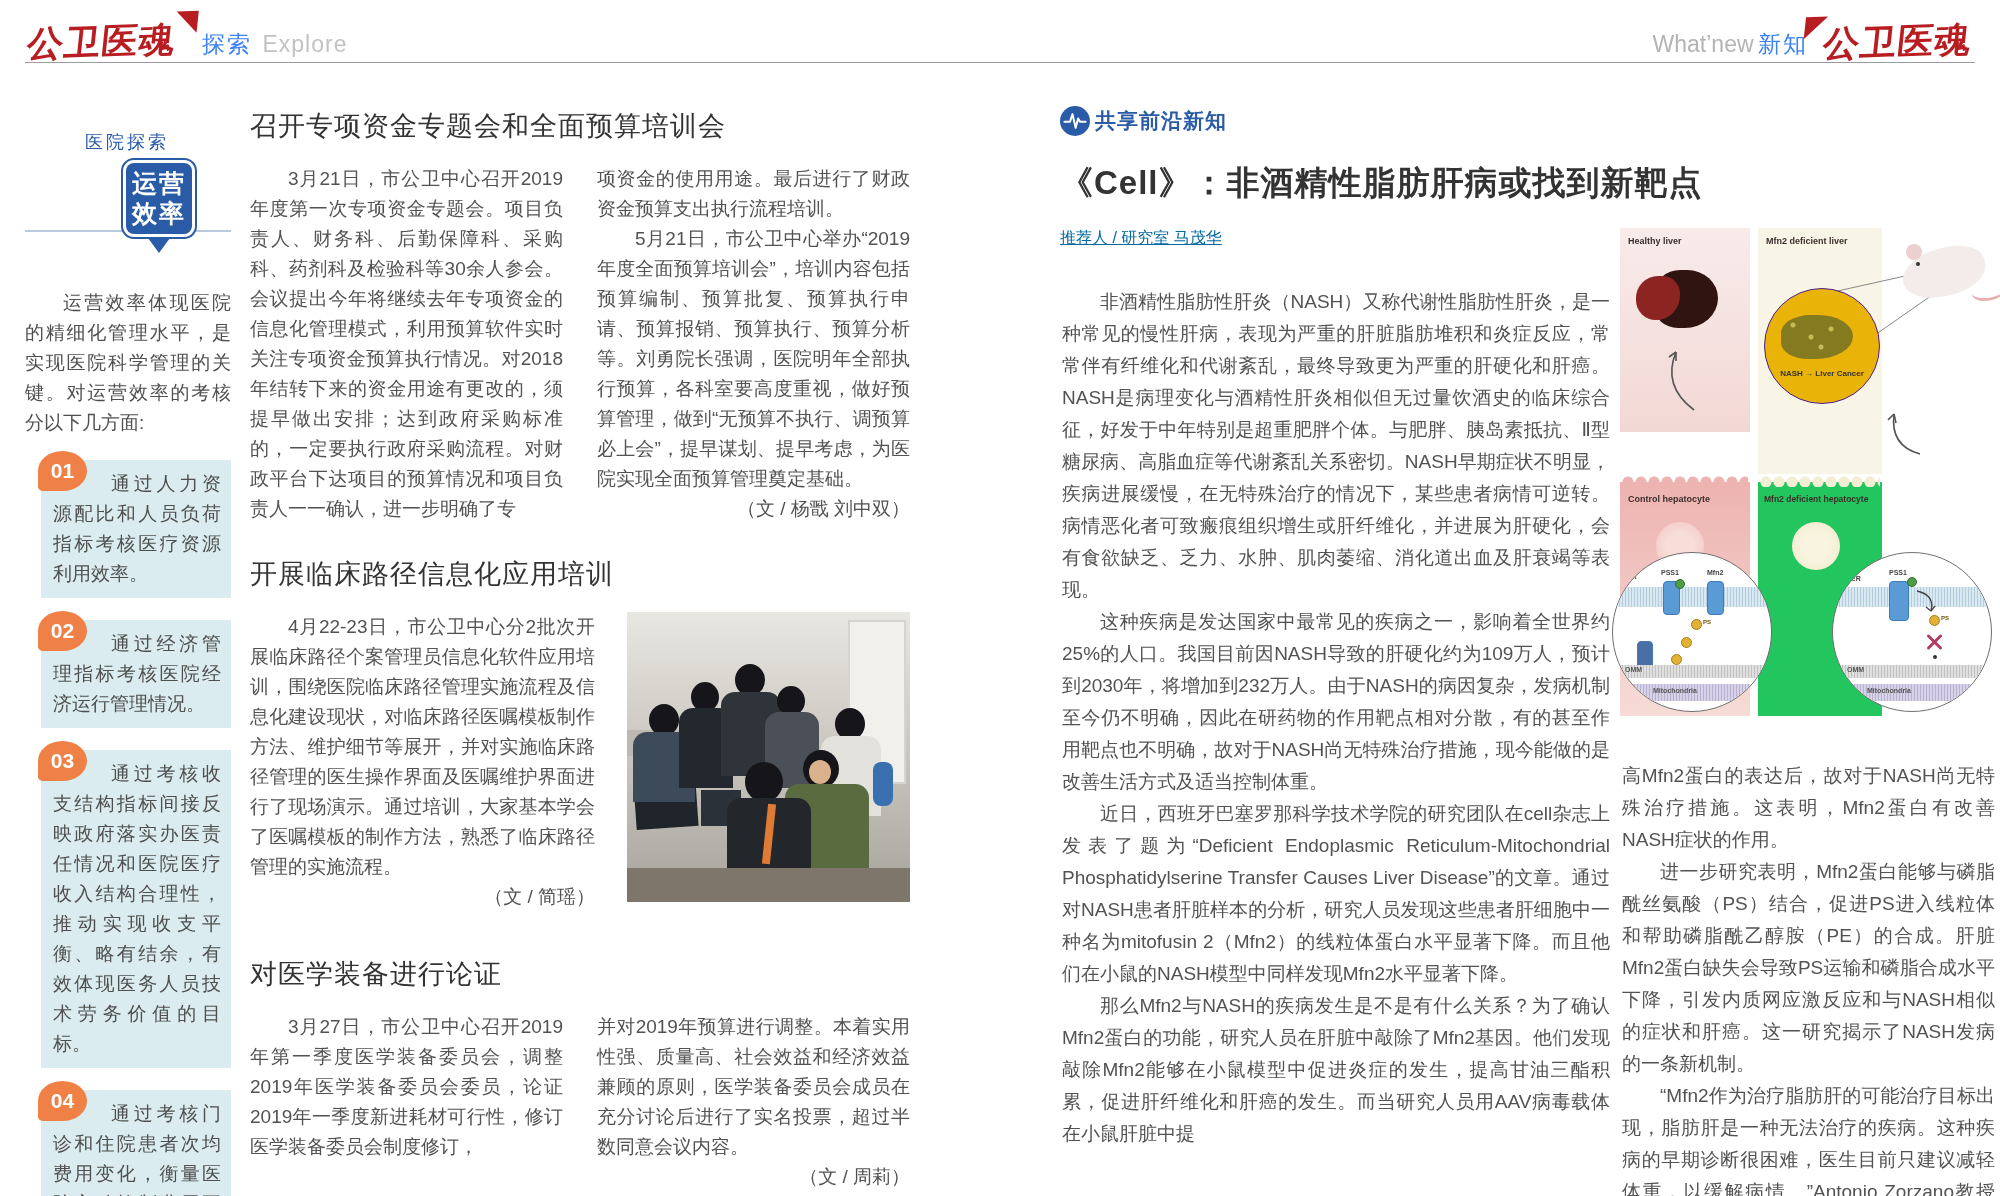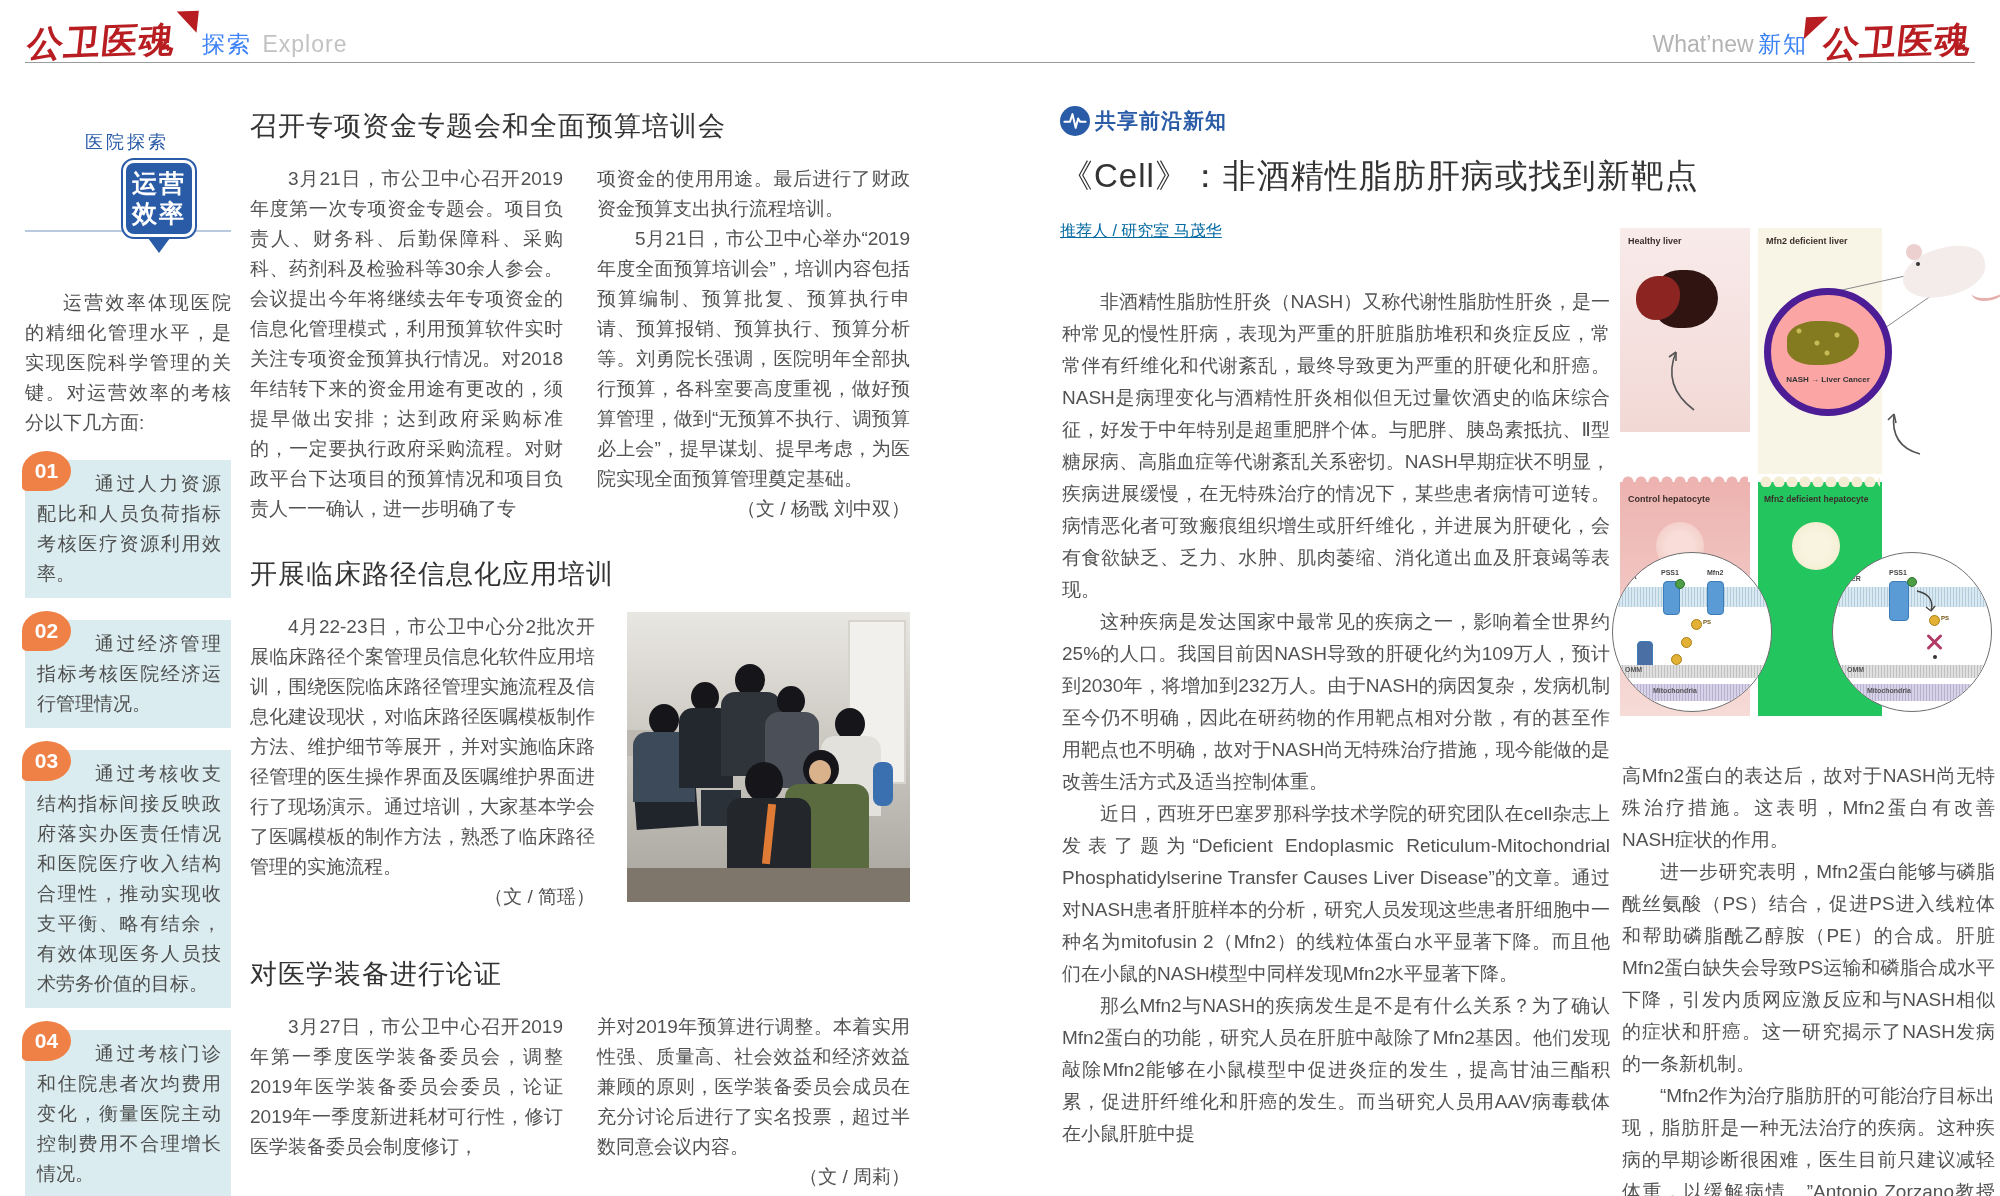--- a/index.html
+++ b/index.html
@@ -26,21 +26,21 @@
   .sb-line{position:absolute;left:0;right:0;top:130px;border-top:2px solid #b9cade;}
   .sb-tag{position:absolute;left:60px;top:30px;width:150px;color:#2a5ba7;font-size:18px;letter-spacing:3px;}
   .sb-badge{position:absolute;left:96px;top:58px;width:76px;}
   .sb-badge .outer{border:2px solid #2a5ba7;border-radius:13px;background:#fff;padding:3px;}
   .sb-badge .inner{background:#2a5ba7;border-radius:8px;color:#fff;font-weight:bold;font-size:25px;
                    line-height:1.18;text-align:center;padding:6px 0;letter-spacing:2px;}
   .sb-badge .ptr{width:0;height:0;margin:-1px auto 0;border-left:11px solid transparent;
                  border-right:11px solid transparent;border-top:15px solid #2a5ba7;}
   .sb-body{font-size:19px;line-height:30px;text-align:justify;color:#4f4f4f;}
   .sb-intro{margin-top:26px;text-indent:2em;}
-  .sb-item{position:relative;margin-top:22px;background:#daecef;padding:9px 10px 9px 12px;}
+  .sb-item{position:relative;margin-top:22px;background:#daecef;padding:9px 10px 9px 12px;margin-left:16px;}
   .sb-item p{margin:0;text-indent:58px;}
   .sb-num{position:absolute;left:-3px;top:-9px;width:49px;height:40px;background:#ef8146;
           border-radius:55% 55% 55% 12%;color:#fff;font-weight:bold;font-size:21px;
           display:flex;align-items:center;justify-content:center;}
 
   
   .art{position:absolute;width:660px;}
   .art1{left:250px;top:108px;}
   .art2{left:250px;top:556px;}
   .art3{left:250px;top:956px;}
@@ -80,39 +80,39 @@
   .ph-p6t{left:158px;top:172px;width:84px;height:90px;background:#5a6b3f;}
   .ph-p7h{left:118px;top:150px;width:38px;height:40px;}
   .ph-p7t{left:100px;top:186px;width:84px;height:80px;background:#23272c;}
   .ph-lan{left:138px;top:192px;width:8px;height:60px;background:#e07b35;transform:rotate(6deg);}
   .ph-arm{left:246px;top:150px;width:20px;height:44px;background:#3a6fb0;border-radius:8px;}
 
   
   .feature{position:absolute;left:1060px;top:100px;width:935px;height:1096px;}
   .ft-tag{display:flex;align-items:center;gap:5px;color:#2a5ba7;font-size:21px;font-weight:bold;
           letter-spacing:1px;margin-top:6px;}
-  .ft-title{margin-top:18px;font-size:33px;font-weight:400;color:#333;letter-spacing:1px;}
+  .ft-title{margin-top:25px;font-size:33px;font-weight:700;color:#333;letter-spacing:1px;}
   .ft-byline{margin-top:5px;font-size:16px;color:#0369a1;text-decoration:underline;}
   .ft-col1{position:absolute;left:2px;top:186px;width:548px;font-size:19px;line-height:32px;
            text-align:justify;color:#525252;}
   .ft-col1 p,.ft-col2 p{margin:0;}
   .ft-col2{position:absolute;left:562px;top:660px;width:373px;font-size:19px;line-height:32px;
            text-align:justify;color:#525252;}
 
   
   .ft-fig{position:absolute;left:560px;top:122px;width:375px;height:494px;background:#fff;}
   .fg{position:absolute;}
   .fg-lab{position:absolute;font-size:9px;font-weight:bold;color:#3c2f2c;}
   .fg-lab2{position:absolute;font-size:7px;font-weight:bold;color:#444;}
   .fg-pA{left:0;top:6px;width:130px;height:204px;background:linear-gradient(180deg,#f8ebea,#f2d8d5);}
   .fg-pB{left:138px;top:6px;width:124px;height:246px;background:#f8f5e6;}
   .fg-liver-r{left:34px;top:48px;width:64px;height:58px;background:#2f1411;border-radius:46% 54% 58% 42%;}
   .fg-liver-l{left:16px;top:54px;width:44px;height:44px;background:#8c2522;border-radius:50% 40% 55% 45%;}
-  .fg-circleB{left:144px;top:66px;width:114px;height:114px;border:7px solid #4c1d95;border-radius:50%;
-              background:#fca5a5;}
+  .fg-circleB{left:144px;top:66px;width:114px;height:114px;border:1px solid #4c1d95;border-radius:50%;
+              background:#eab308;}
   .fg-oliver{position:absolute;left:16px;top:26px;width:72px;height:44px;background:#847a20;
              border-radius:46% 54% 58% 42%;
              background-image:radial-gradient(circle 2px at 12px 10px,#c7bb55 2px,transparent 3px),
                               radial-gradient(circle 2px at 30px 22px,#c7bb55 2px,transparent 3px),
                               radial-gradient(circle 2px at 50px 14px,#c7bb55 2px,transparent 3px),
                               radial-gradient(circle 2px at 40px 32px,#c7bb55 2px,transparent 3px);}
   .fg-nash{position:absolute;left:0;right:0;top:80px;text-align:center;font-size:8px;font-weight:bold;color:#333;}
   .fg-mouse-body{left:282px;top:26px;width:84px;height:48px;background:#f3ecea;
                  border-radius:60% 45% 55% 50%;transform:rotate(-12deg);}
   .fg-mouse-ear{left:286px;top:22px;width:16px;height:16px;background:#eccfcf;border-radius:50%;}

